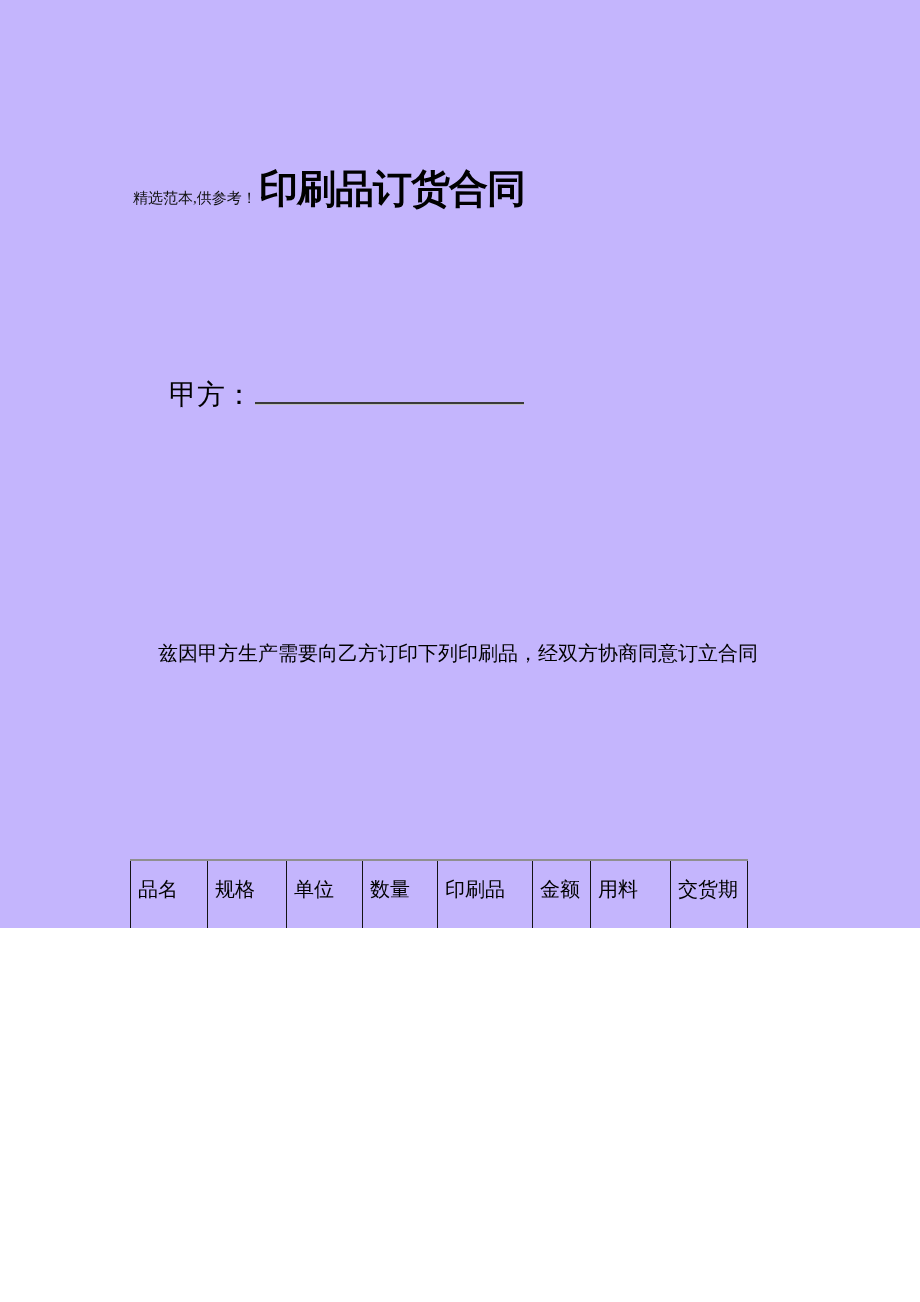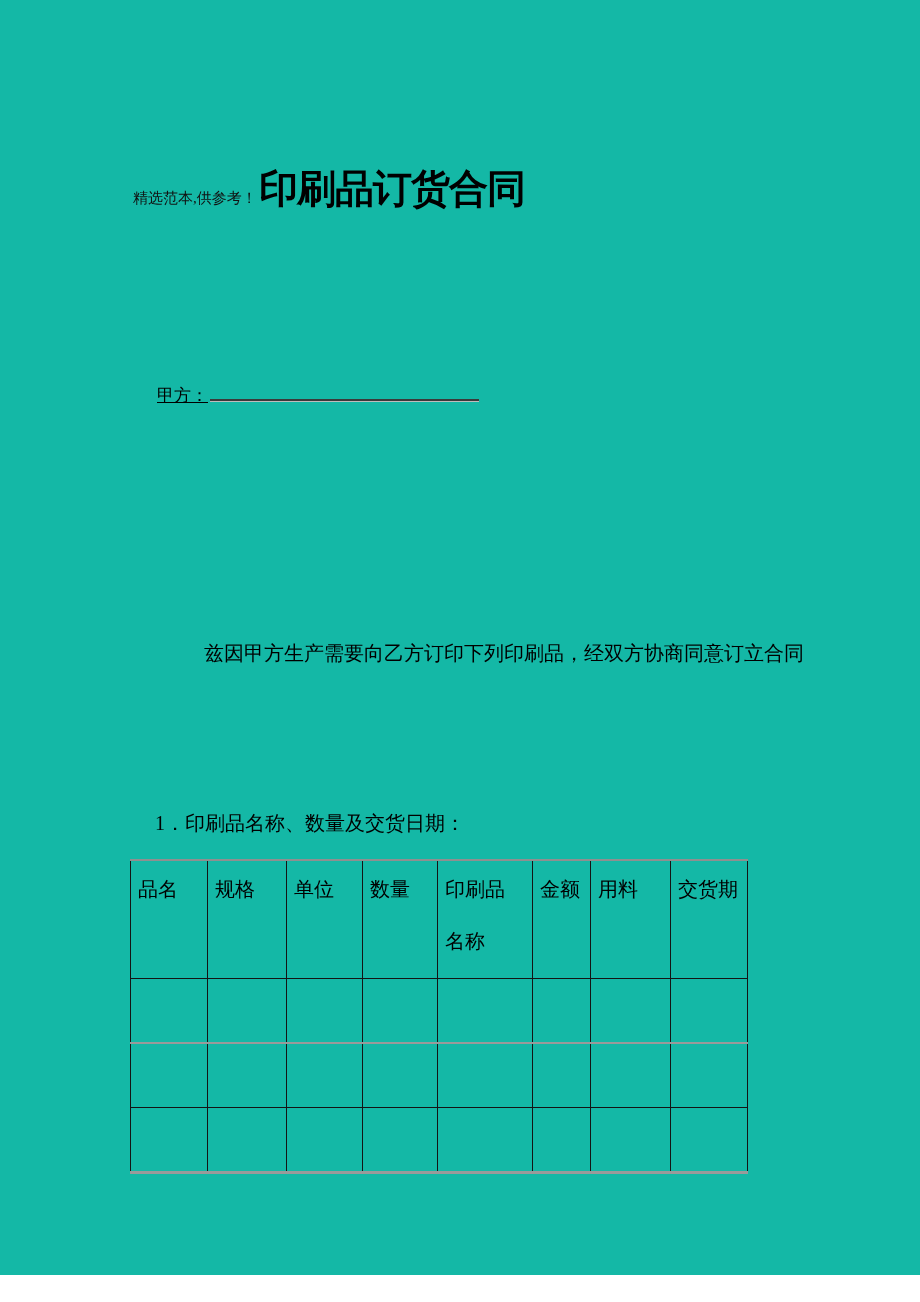--- a/index.html
+++ b/index.html
@@ -3,22 +3,22 @@
 <meta charset="utf-8">
 <style>
   html, body {
     margin: 0;
     padding: 0;
     background: #ffffff;
   }
   .page {
     position: relative;
     width: 920px;
-    height: 1275px;
-    background: #14b8a6;
+    height: 928px;
+    background: #c4b5fd;
     overflow: hidden;
     font-family: "Liberation Serif", "DejaVu Serif", serif;
     color: #000000;
   }
   .note {
     position: absolute;
     left: 133px;
     top: 188px;
     font-size: 15px;
     line-height: 20px;
@@ -32,44 +32,42 @@
     font-family: "Liberation Sans", "DejaVu Sans", sans-serif;
     font-weight: 900;
     font-size: 39px;
     line-height: 56px;
     letter-spacing: -1px;
     color: #000000;
     white-space: nowrap;
   }
   .party-row {
     position: absolute;
-    left: 157px;
-    font-size: 17px;
+    left: 169px;
+    font-size: 28px;
     line-height: 27px;
     white-space: nowrap;
-    text-decoration: underline;
   }
   .party-a { top: 381px; }
   .party-b { top: 508px; }
   .blank {
     display: inline-block;
     width: 269px;
     height: 18px;
     margin-left: 2px;
     border-bottom: 2px solid #3a3a3a;
     box-shadow: 0 1px 0 #bdbdbd;
   }
   .intro {
     position: absolute;
     left: 133px;
     top: 630px;
     width: 660px;
     font-size: 20px;
     line-height: 47px;
-    margin-left: 46px;
   }
   .intro .first-line { text-indent: 25px; }
   .section-heading {
     position: absolute;
     left: 155px;
     top: 809px;
     font-size: 20px;
     line-height: 28px;
     white-space: nowrap;
   }
@@ -117,21 +115,20 @@
 
   <div class="party-row party-a">
     <span>甲方：</span><span class="blank"></span>
   </div>
 
 
   <div class="intro">
     <div class="first-line">兹因甲方生产需要向乙方订印下列印刷品，经双方协商同意订立合同</div>
   </div>
 
-  <div class="section-heading">1．印刷品名称、数量及交货日期：</div>
 
   <table class="items">
     <colgroup>
       <col style="width:77px">
         <col style="width:79px">
         <col style="width:76px">
         <col style="width:75px">
       <col style="width:95px">
         <col style="width:58px">
         <col style="width:80px">

